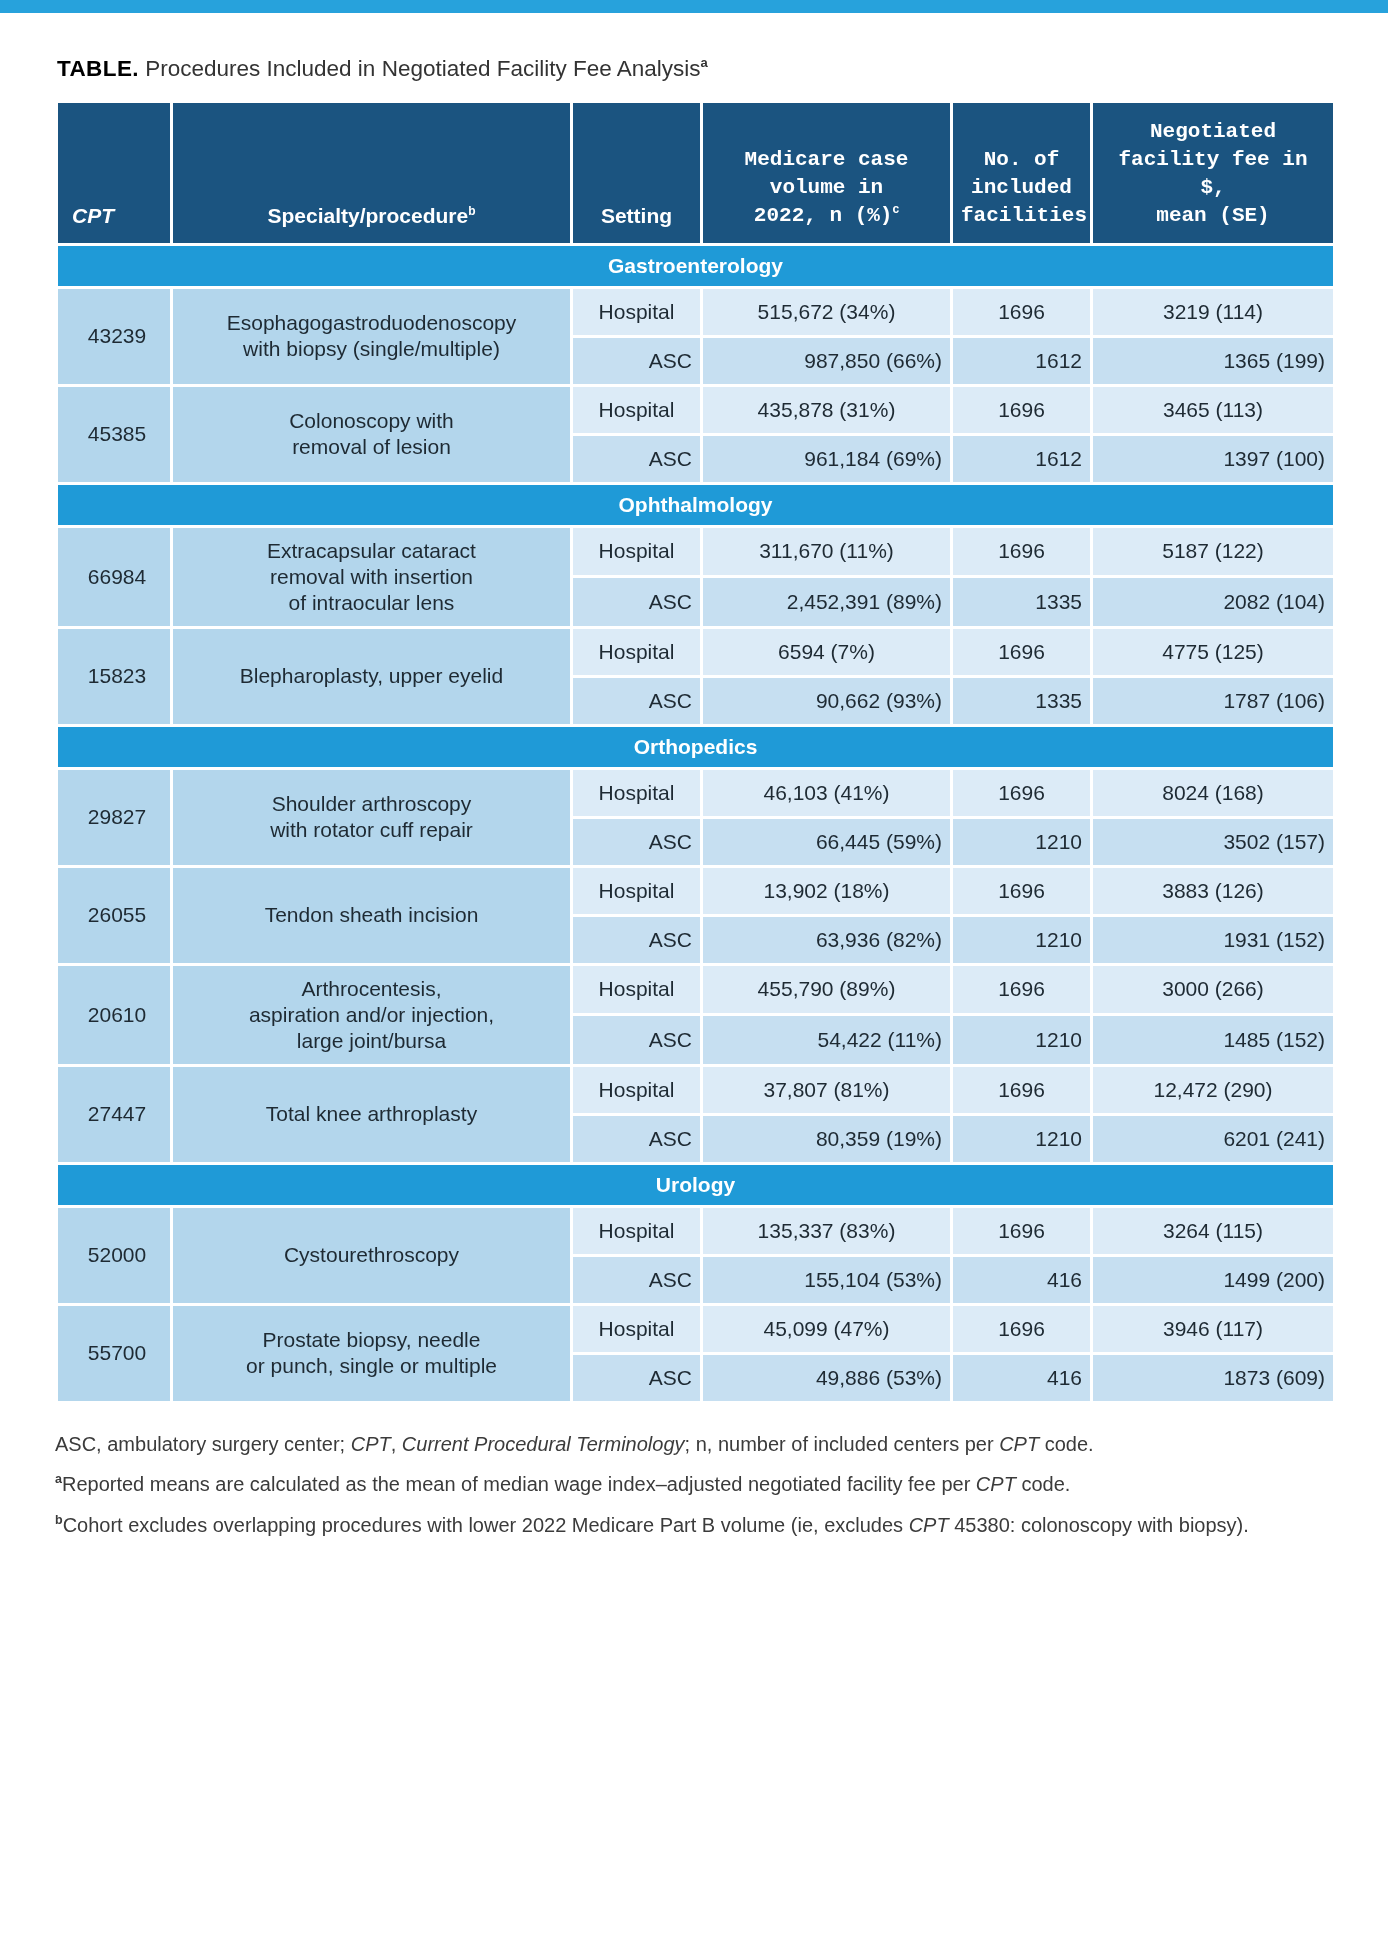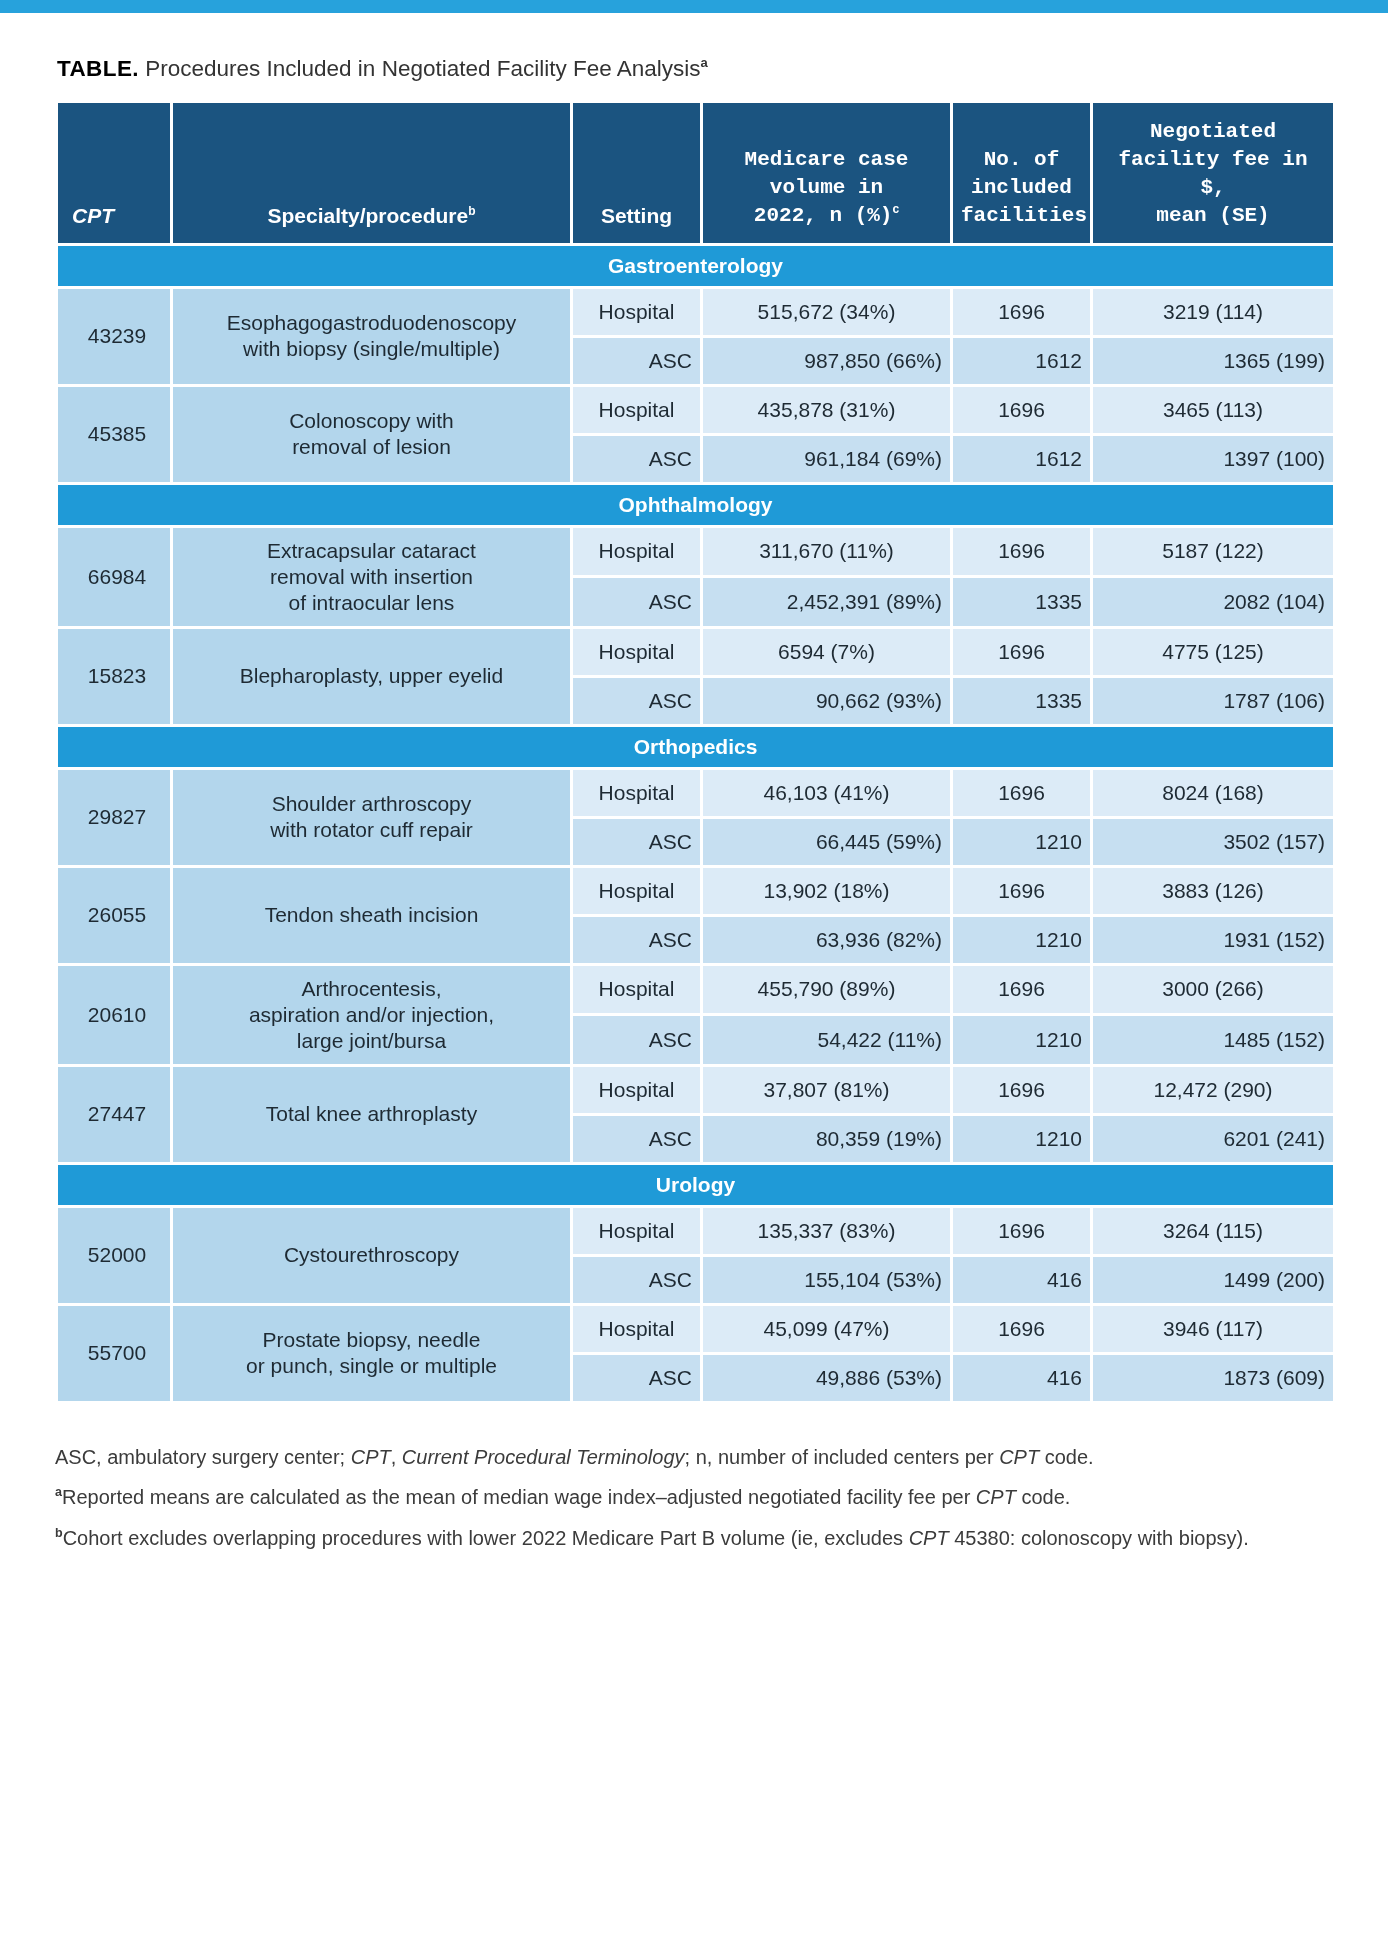--- a/index.html
+++ b/index.html
@@ -38,21 +38,21 @@
     background: #1F9AD7; color: #fff; font-weight: 700;
     text-align: center; padding: 7px 8px;
   }
 
   .cpt-cell  { background: #B3D6EC; text-align: center; padding: 10px 8px 10px 14px; vertical-align: middle; }
   .spec-cell { background: #B3D6EC; text-align: center; vertical-align: middle; white-space: pre-line; padding: 10px 12px; }
   td.data { text-align: center; padding: 10px 8px; vertical-align: middle; }
   tr.row-hospital td.data { background: #DCEBF7; }
   tr.row-asc      td.data { background: #C6DFF1; text-align: right; }
 
-  .footnotes { width: 1278px; margin-top: 40px; font-size: 20px; line-height: 27.5px; color: #3B3B3B; }
+  .footnotes { width: 1278px; margin-top: 27px; font-size: 20px; line-height: 27.5px; color: #3B3B3B; }
   .footnotes p { margin: 0 0 13px 0; }
   .footnotes sup { font-size: 12.5px; font-weight: 700; line-height: 0; }
   .footnotes i { font-style: italic; }
 </style>
 </head>
 <body>
 
 <div class="top-bar"></div>
 
 <div class="content">

